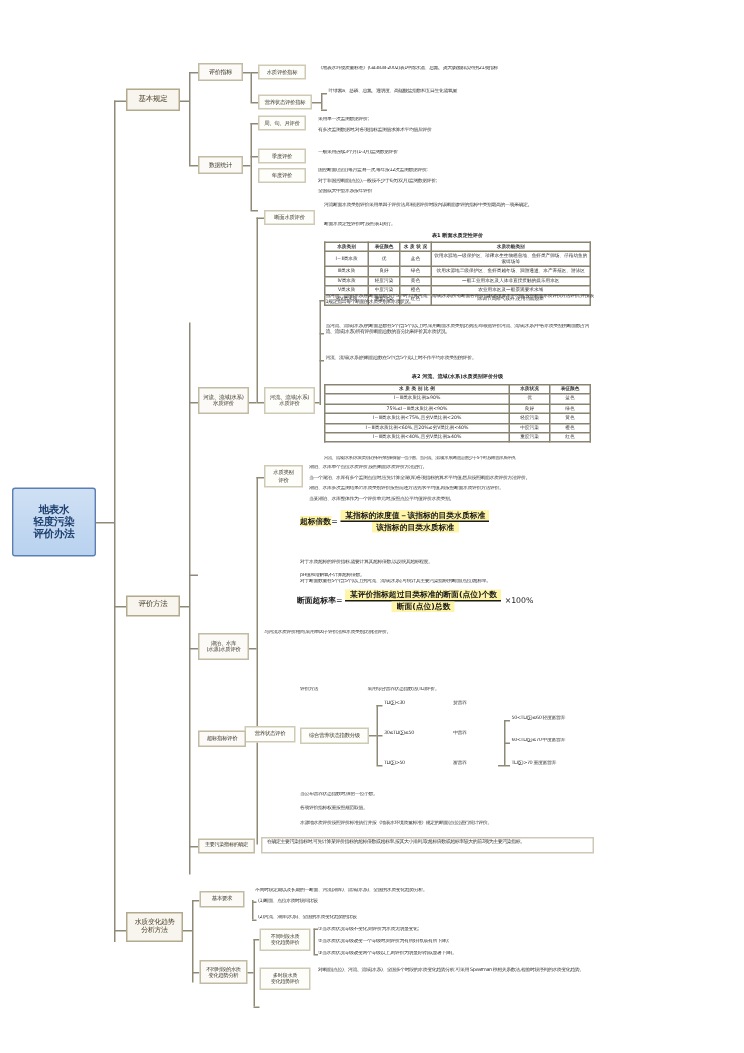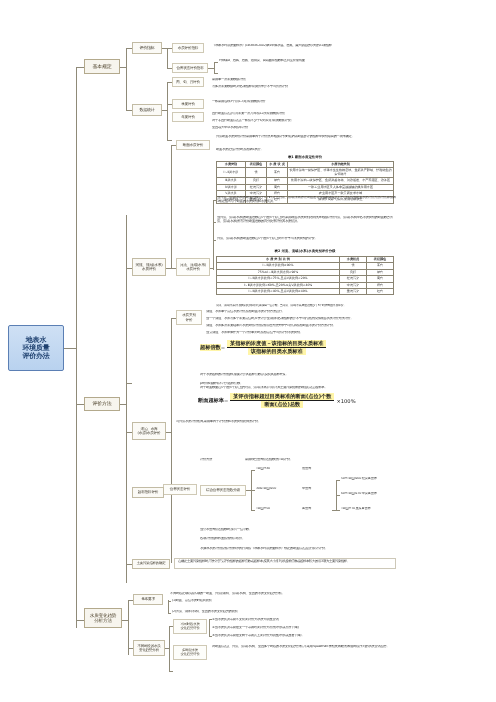--- a/index.html
+++ b/index.html
@@ -71,21 +71,21 @@
   .tiny{font-size:2.9px;}
   .t33{font-size:3.3px;}
 </style>
 </head>
 <body>
 
 <div class="canvas">
 
   <div class="node root" style="left:8px;top:325px;width:56px;height:46px;font-size:7px;">
     <span style="white-space:pre-line;">地表水
-环境质量
+轻度污染
 评价办法</span>
   </div>
 
   <div class="lineH" style="left:64px;top:348px;width:12px;"></div>
   <div class="lineV" style="left:76px;top:67px;height:561px;"></div>
 
   <div class="lineH" style="left:76px;top:67px;width:8px;"></div>
   <div class="node lvl1" style="left:84px;top:59px;width:36px;height:15px;font-size:5px;">
     <span>基本规定</span>
   </div>

